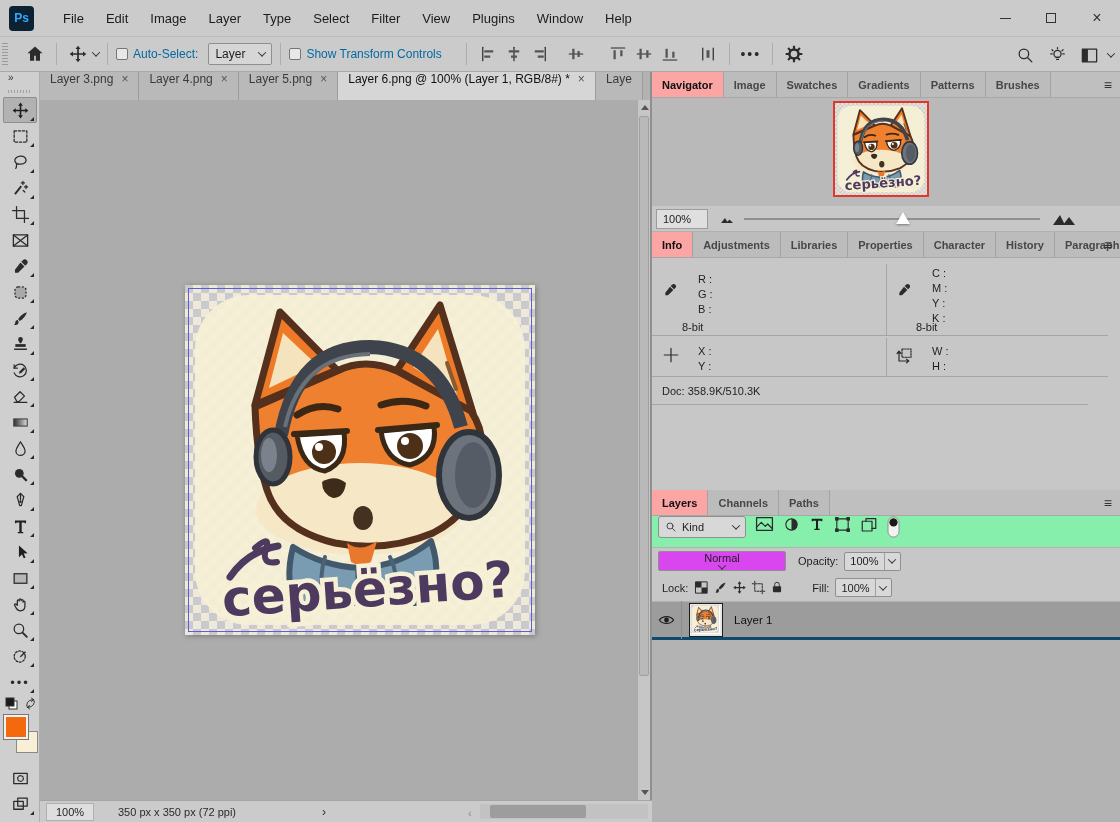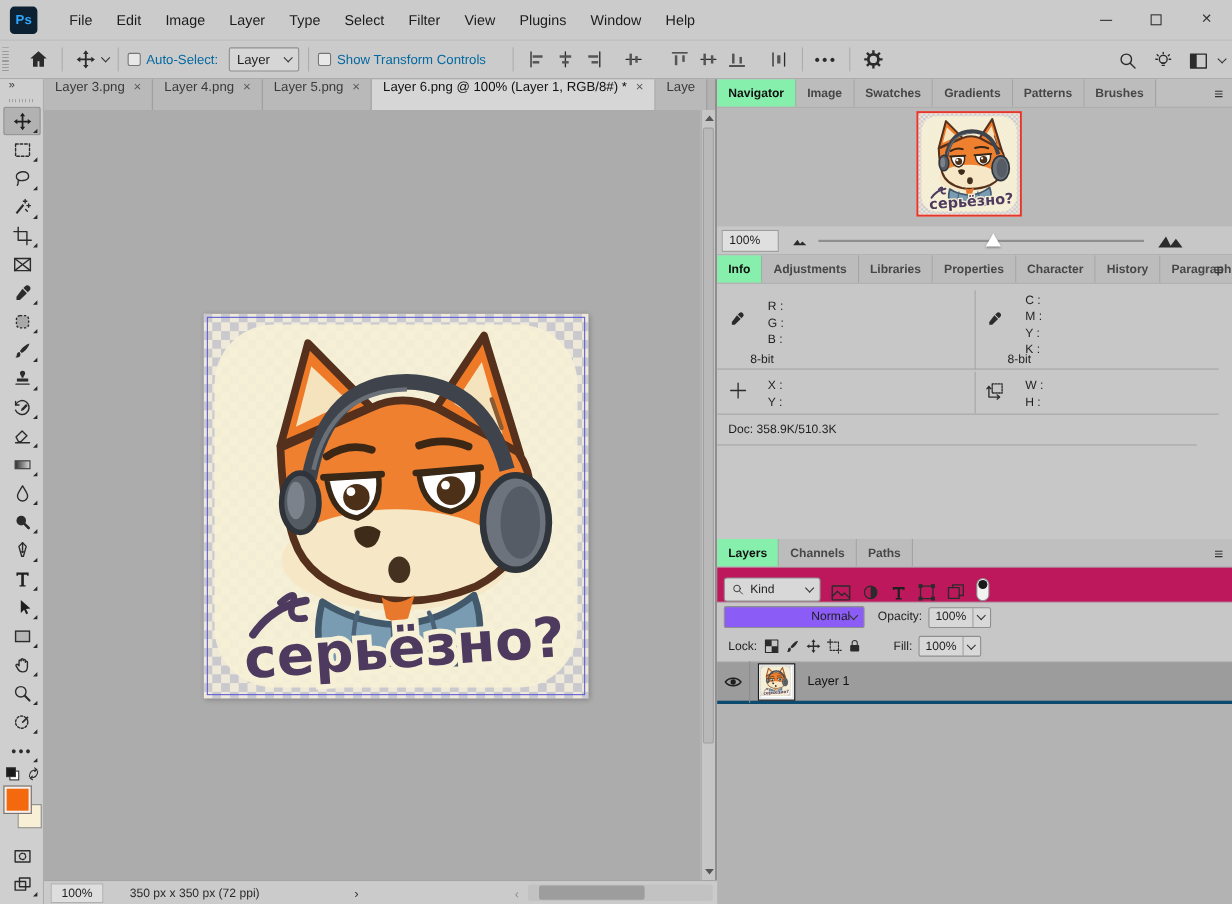--- a/index.html
+++ b/index.html
@@ -71,45 +71,45 @@
   .dims { margin-left:24px; color:#2a2a2a; }
   .st-chev { margin-left:86px; color:#333; font-size:12px; }
   .hscroll { position:absolute; left:440px; top:3px; width:168px; height:15px; background:#c2c2c2; border-radius:2px; }
   .hscroll .thumb { position:absolute; left:10px; top:1px; width:96px; height:13px; background:#9d9d9d; border-radius:2px; }
   .hs-arr { position:absolute; left:428px; top:6px; color:#8a8a8a; font-size:11px; }
 
   
   .rightcol { position:absolute; left:652px; top:72px; width:468px; height:750px; background:#c7c7c7; }
   .ptabrow { position:relative; display:flex; align-items:stretch; height:26px; background:#bfbfbf; border-bottom:1px solid #a8a8a8; overflow:hidden; }
   .ptab { display:flex; align-items:center; padding:0 10px; font-size:11px; font-weight:bold; color:#474747; background:#bcbcbc; border-right:1px solid #a3a3a3; white-space:nowrap; }
-  .ptab.active { background:#86efac; color:#111; }
+  .ptab.active { background:#fca5a5; color:#111; }
   .hamburger { position:absolute; right:8px; top:6px; font-size:14px; color:#333; line-height:1; }
 
   .nav-preview { position:relative; height:108px; background:#b9b9b9; }
   .nav-thumb { position:absolute; left:181px; top:3px; width:96px; height:96px; border:2px solid #e2382c; background:#fff; }
   .zoom-row { position:relative; height:26px; background:#c7c7c7; display:flex; align-items:center; border-bottom:1px solid #b0b0b0; }
   .zoom-field { margin-left:4px; width:52px; height:20px; background:#dfdfdf; border:1px solid #9c9c9c; font-size:11px; display:flex; align-items:center; padding-left:6px; }
   .mtn { margin-left:12px; }
   .slider-track { position:relative; margin-left:10px; width:296px; height:2px; background:#8f8f8f; }
   .slider-thumb { position:absolute; left:152px; top:-6px; width:0; height:0; border-left:7px solid transparent; border-right:7px solid transparent; border-bottom:12px solid #fff; filter:drop-shadow(0 1px 1px rgba(0,0,0,.4)); }
 
   .info-panel { position:relative; height:232px; background:#c7c7c7; font-size:11px; color:#1f1f1f; }
   .i-vline1 { position:absolute; left:234px; top:6px; width:1px; height:72px; background:#a5a5a5; }
   .i-hline1 { position:absolute; left:0; top:77px; width:456px; height:1px; background:#a5a5a5; }
   .i-vline2 { position:absolute; left:234px; top:80px; width:1px; height:38px; background:#a5a5a5; }
   .i-hline2 { position:absolute; left:0; top:118px; width:456px; height:1px; background:#a5a5a5; }
   .i-hline3 { position:absolute; left:0; top:146px; width:436px; height:1px; background:#a5a5a5; }
   .i-label { position:absolute; line-height:15px; white-space:pre; }
   .hint { position:absolute; left:8px; top:156px; width:446px; font-size:10.5px; color:#2c2c2c; }
 
-  .filter-row { position:relative; height:32px; background:#be185d; display:flex; align-items:flex-end; border-bottom:1px solid #b2b2b2; }
+  .filter-row { position:relative; height:32px; background:#86efac; display:flex; align-items:flex-start; border-bottom:1px solid #b2b2b2; }
   .kind-combo { margin-left:6px; width:88px; height:22px; background:#d8d8d8; border:1px solid #8f8f8f; border-radius:3px; display:flex; align-items:center; padding:0 6px; gap:5px; font-size:11px; }
   .f-ico { margin-left:9px; display:flex; align-items:center; justify-content:center; }
   .blend-row { position:relative; height:26px; background:#c7c7c7; display:flex; align-items:center; }
-  .blend-combo { margin-left:6px; width:128px; height:20px; background:#8b5cf6; border:1px solid #8f8f8f; border-radius:2px; display:flex; align-items:center; padding:0 6px; font-size:11px; justify-content:flex-end; }
+  .blend-combo { margin-left:6px; width:128px; height:20px; background:#d946ef; border:1px solid #8f8f8f; border-radius:2px; display:flex; align-items:center; padding:0 6px; font-size:11px; justify-content:space-between;flex-direction:column; }
   .pct-combo { height:19px; background:#d8d8d8; border:1px solid #8f8f8f; border-radius:2px; display:flex; align-items:center; font-size:11px; }
   .pct-combo .val { padding:0 5px; }
   .pct-combo .dv { width:1px; height:17px; background:#9f9f9f; }
   .pct-combo .cw { width:15px; display:flex; justify-content:center; }
   .lock-row { position:relative; height:28px; background:#c7c7c7; display:flex; align-items:center; border-bottom:1px solid #b2b2b2; font-size:11px; }
   .layer-list { position:relative; height:258px; background:#b3b3b3; }
   .layer-row { position:relative; height:38px; background:#9c9c9c; border-bottom:3px solid #0c4a6e; display:flex; align-items:center; }
   .eye-cell { width:30px; height:38px; display:flex; align-items:center; justify-content:center; border-right:1px solid #8d8d8d; }
   .layer-thumb { margin-left:8px; width:32px; height:32px; background:#fff; outline:1px solid #1d1d1d; box-shadow:0 0 0 2px #e8e8e8 inset; }
   .layer-name { margin-left:12px; font-size:11.5px; color:#111; }

